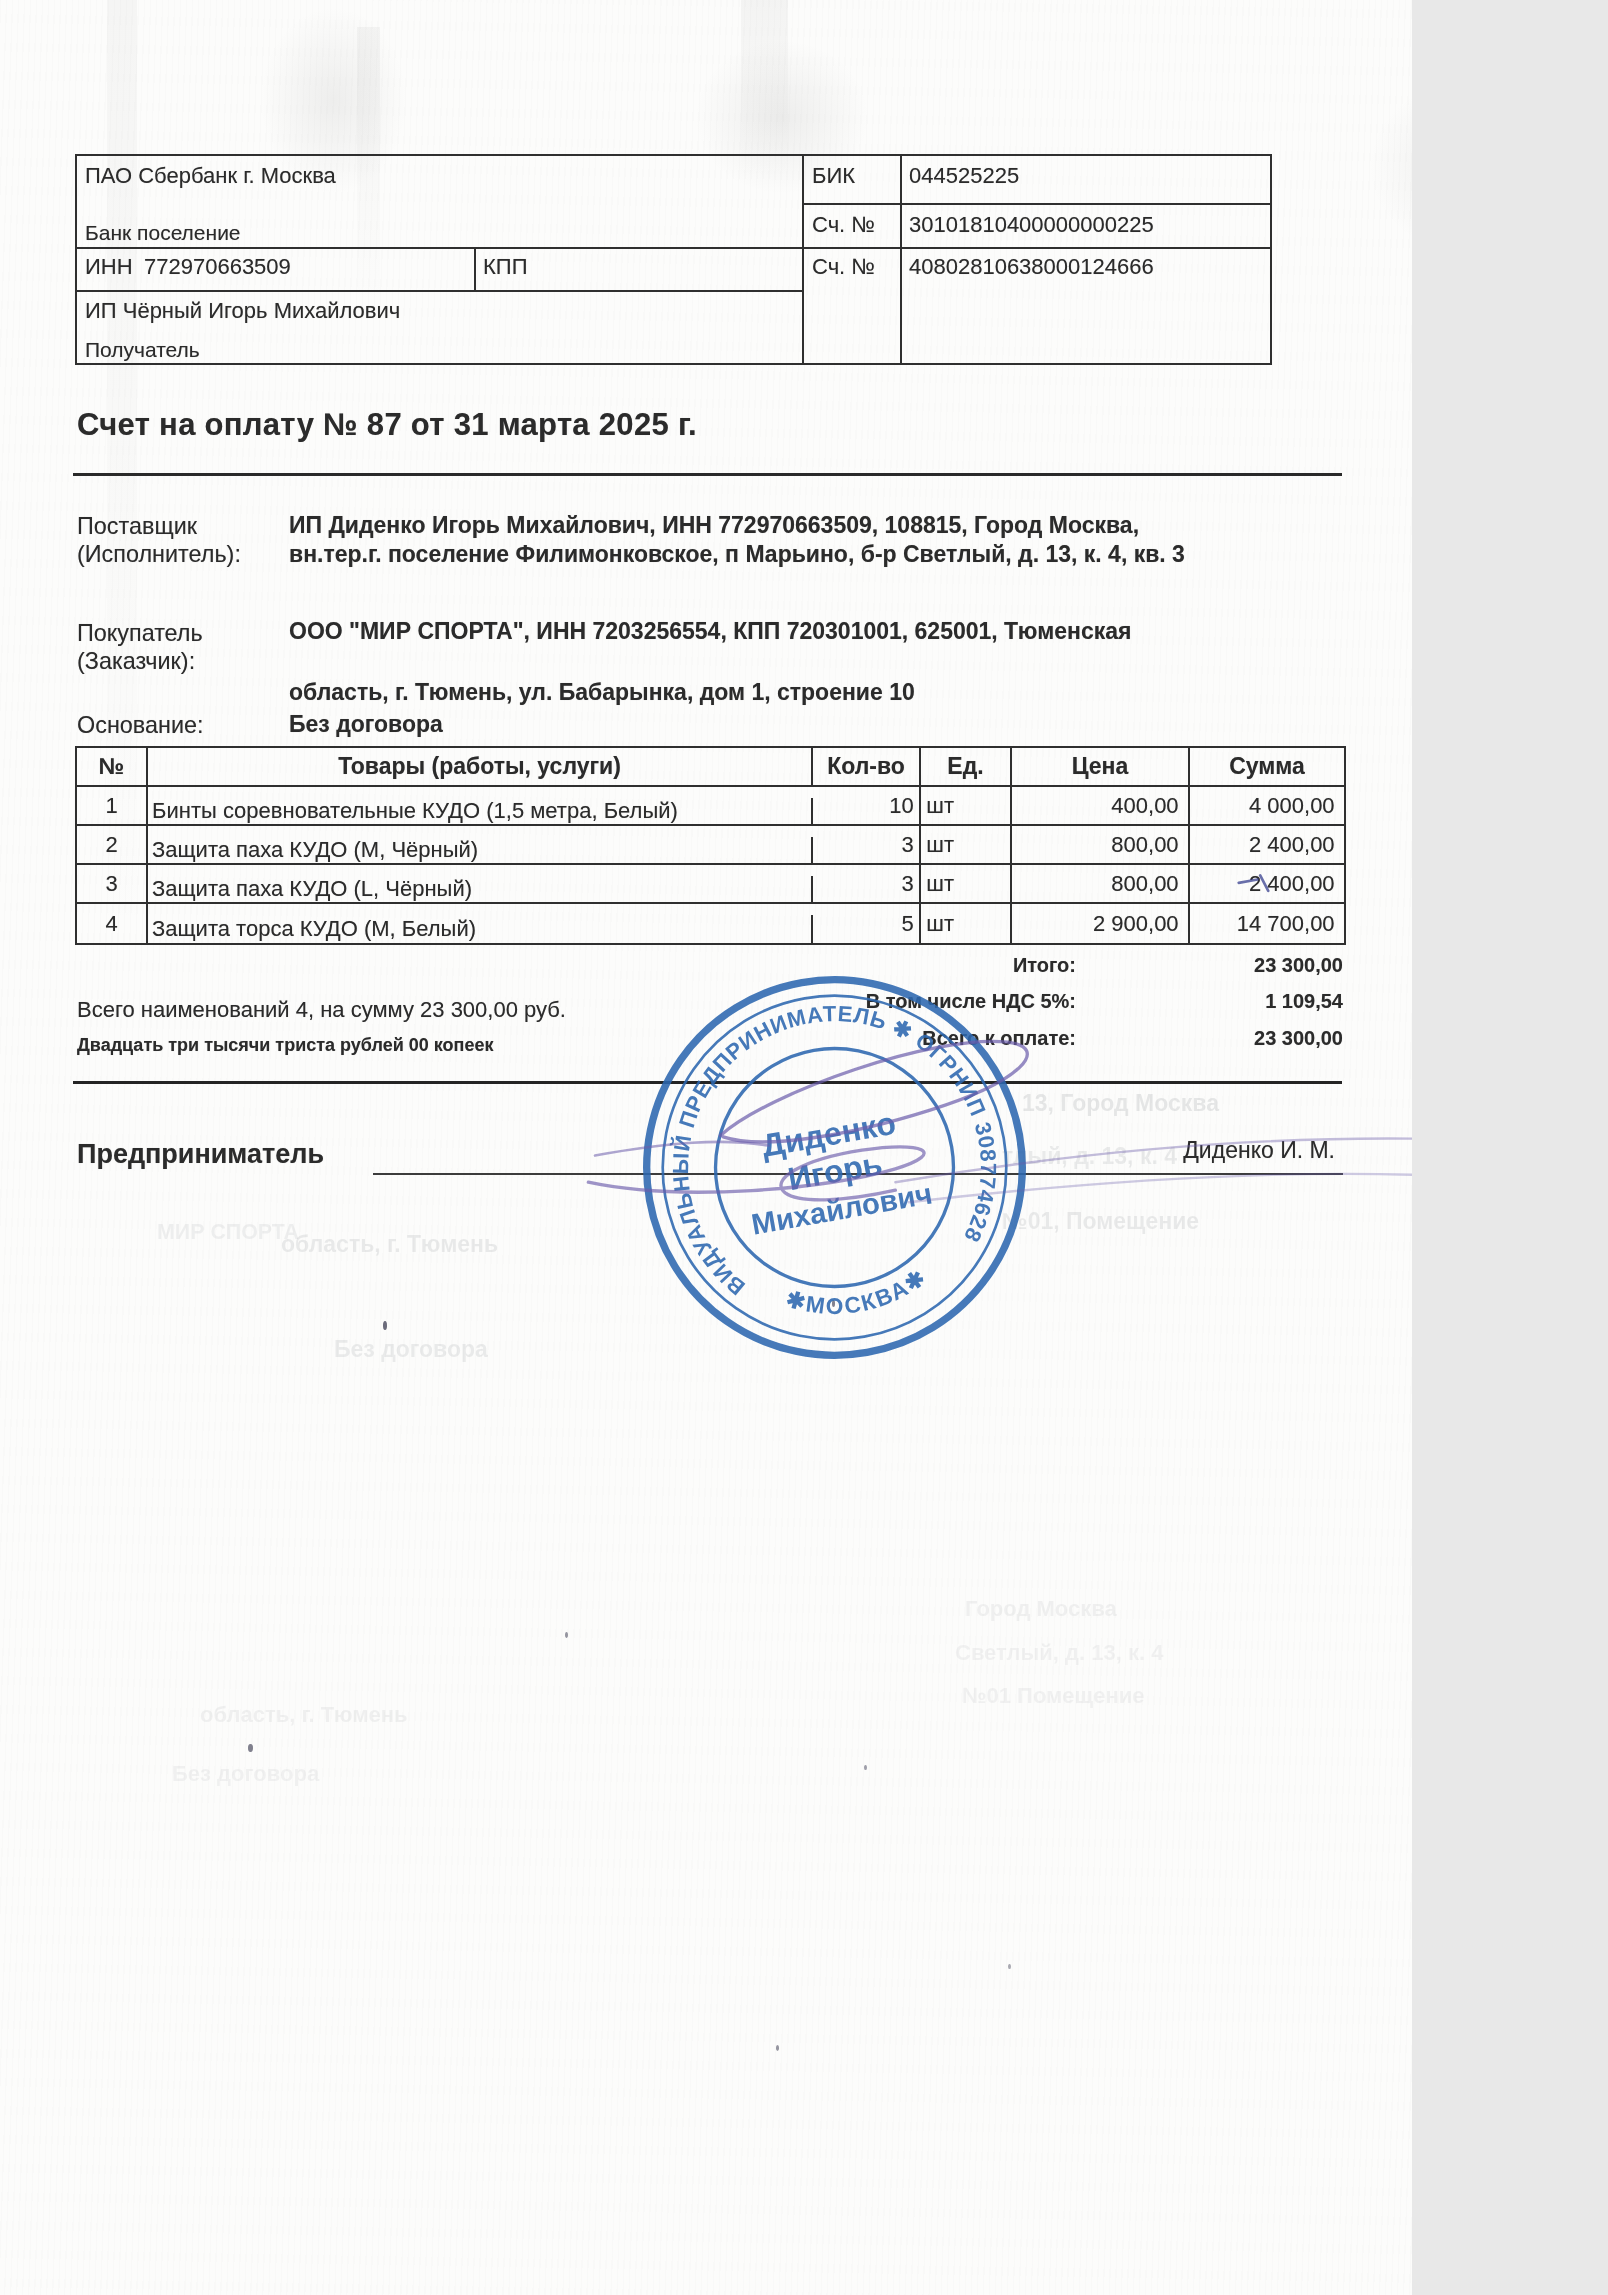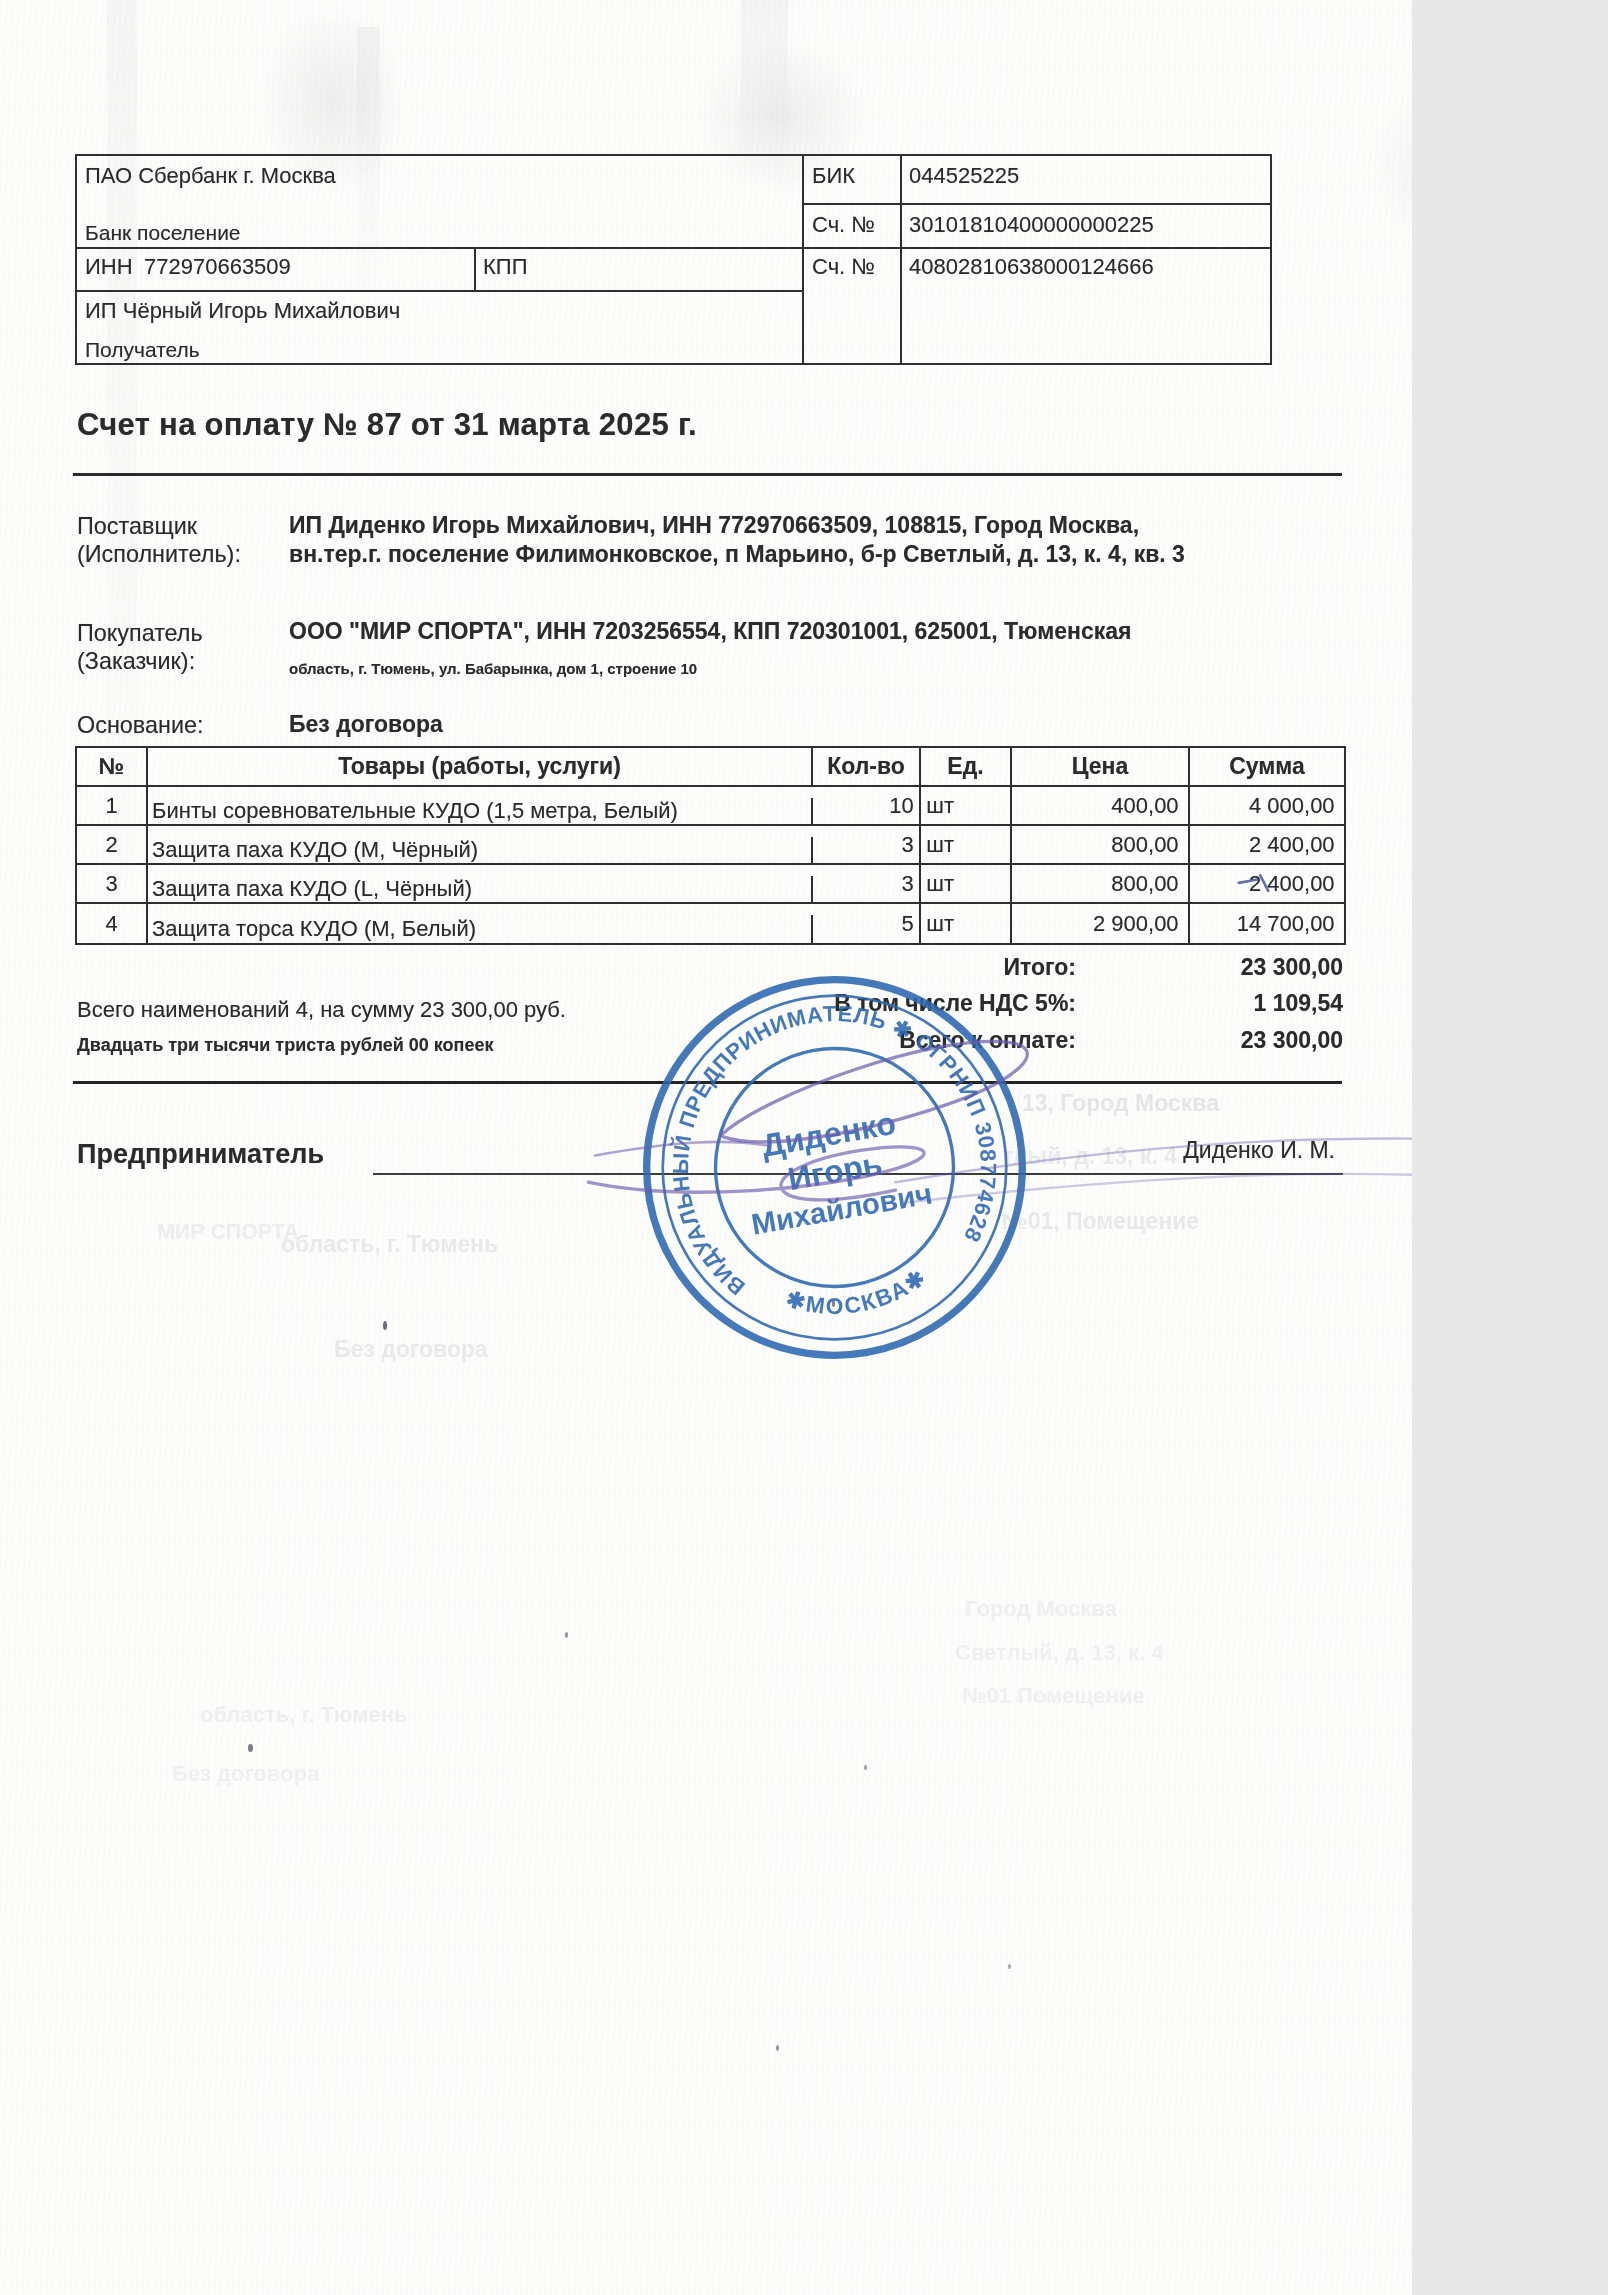--- a/index.html
+++ b/index.html
@@ -40,21 +40,21 @@
   .items .c.bot{border-bottom:none;}
   .items .hd{justify-content:center; font-weight:bold; font-size:23px;}
   .items .num{justify-content:center;}
   .items .name{padding-left:4px;margin-top:11px;}
   .items .qty{justify-content:flex-end; padding-right:5.3px;}
   .items .unit{padding-left:5.3px;}
   .items .money{justify-content:flex-end; padding-right:9.4px;}
 
   
   .tot{position:absolute; left:735px; width:608px; display:flex; justify-content:flex-end;
-       font-size:23px; font-weight:bold;}
+       font-size:20px; font-weight:bold;}
   .tot .val{width:267px; text-align:right;}
 
   .sigline{position:absolute; left:373px; top:1173px; width:970px; height:2px; background:#3c3c3c;}
 
   
   .stamp{position:absolute; left:634px; top:967px; width:401px; height:401px; z-index:5; opacity:.88;}
   .autograph{position:absolute; left:548px; top:982px; width:935px; height:287px; z-index:6;}
   .penmark{position:absolute; left:1236px; top:872px; width:43px; height:27px; z-index:4;}
 
   
@@ -105,21 +105,21 @@
   <div class="rule1"></div>
 
   <div class="abs t35 soft" style="left:77px; top:513px;">Поставщик</div>
   <div class="abs t35 soft" style="left:77px; top:541px;">(Исполнитель):</div>
   <div class="abs b soft" style="left:289px; top:512px; font-size:23px;">ИП Диденко Игорь Михайлович, ИНН 772970663509, 108815, Город Москва,</div>
   <div class="abs b soft" style="left:289px; top:541px; font-size:23px;">вн.тер.г. поселение Филимонковское, п Марьино, б-р Светлый, д. 13, к. 4, кв. 3</div>
 
   <div class="abs t35 soft" style="left:77px; top:620px;">Покупатель</div>
   <div class="abs t35 soft" style="left:77px; top:648px;">(Заказчик):</div>
   <div class="abs b soft" style="left:289px; top:618px; font-size:23px;">ООО "МИР СПОРТА", ИНН 7203256554, КПП 720301001, 625001, Тюменская</div>
-  <div class="abs b soft" style="left:289px; top:660px; font-size:15px;">область, г. Тюмень, ул. Бабарынка, дом 1, строение 10</div>
+  <div class="abs b soft" style="left:289px; top:679px; font-size:23px;">область, г. Тюмень, ул. Бабарынка, дом 1, строение 10</div>
 
   <div class="abs t35 soft" style="left:77px; top:712px;">Основание:</div>
   <div class="abs b soft" style="left:289px; top:711px; font-size:23px;">Без договора</div>
 
   <div class="items soft">
     <div class="c hd">№</div>
     <div class="c hd">Товары (работы, услуги)</div>
     <div class="c hd">Кол-во</div>
     <div class="c hd">Ед.</div>
     <div class="c hd">Цена</div>

